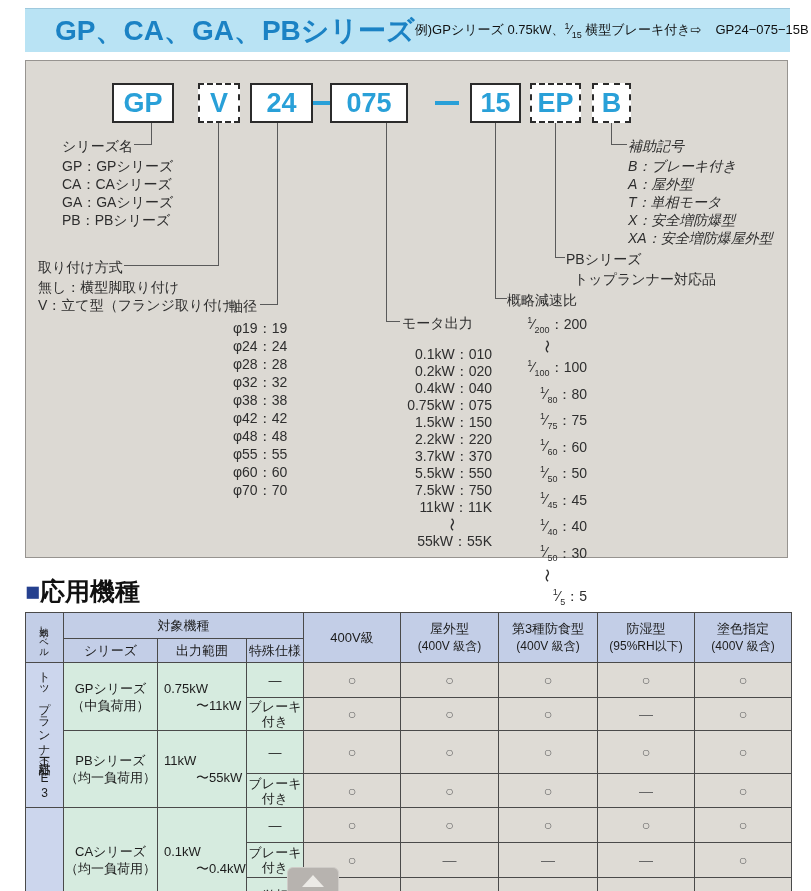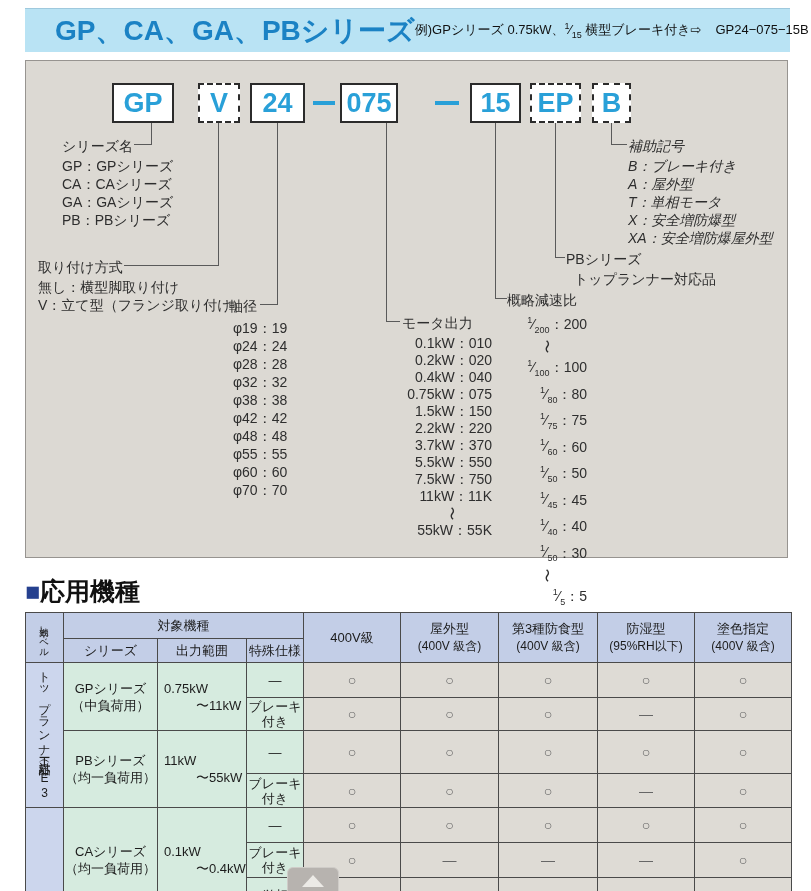--- a/index.html
+++ b/index.html
@@ -97,23 +97,23 @@
 <div class="headerbar">
   <span class="title">GP、CA、GA、PBシリーズ</span>
   <span class="example"><span>例)GPシリーズ 0.75kW、</span><span class="frac"><sup>1</sup>⁄<sub>15</sub></span><span> 横型ブレーキ付き⇨</span><span class="model">GP24−075−15B</span></span>
 </div>
 
 <div class="diagram">
 
   <div id="model-code">
       <div class="box" style="left: 86px; width: 62px;">GP</div>
       <div class="box dashed" style="left: 172px; width: 42px;">V</div>
-      <div class="box" style="left: 224px; width: 55px;">24</div>
+      <div class="box" style="left: 224px; width: 63px;">24</div>
       <div class="dashseg" style="left: 287px; width: 22px;"></div>
-      <div class="box" style="left: 314px; width: 58px;">075</div>
+      <div class="box" style="left: 304px; width: 78px;">075</div>
       <div class="dashseg" style="left: 409px; width: 24px;"></div>
       <div class="box" style="left: 444px; width: 51px;">15</div>
       <div class="box dashed" style="left: 504px; width: 51px;">EP</div>
       <div class="box dashed" style="left: 566px; width: 39px;">B</div>
     </div>
 
   <div class="ln" style="left:125px;top:62px;width:1px;height:22px;"></div>
   <div class="ln" style="left:108px;top:83px;width:18px;height:1px;"></div>
   <div class="ln" style="left:192px;top:62px;width:1px;height:143px;"></div>
   <div class="ln" style="left:98px;top:204px;width:95px;height:1px;"></div>
@@ -157,21 +157,21 @@
         <div class="lg-line">φ42：42</div>
         <div class="lg-line">φ48：48</div>
         <div class="lg-line">φ55：55</div>
         <div class="lg-line">φ60：60</div>
         <div class="lg-line">φ70：70</div>
       </div>
   </div>
 
   <div class="legend" style="left:348px;top:253px;width:118px;">
     <div class="lg-title" style="padding-left:28px;">モータ出力</div>
-    <div class="items-right" style="margin-top:3px;">
+    <div class="items-right" style="margin-top:14px;">
         <div class="lg-line">0.1kW：010</div>
         <div class="lg-line">0.2kW：020</div>
         <div class="lg-line">0.4kW：040</div>
         <div class="lg-line">0.75kW：075</div>
         <div class="lg-line">1.5kW：150</div>
         <div class="lg-line">2.2kW：220</div>
         <div class="lg-line">3.7kW：370</div>
         <div class="lg-line">5.5kW：550</div>
         <div class="lg-line">7.5kW：750</div>
         <div class="lg-line">11kW：11K</div>

